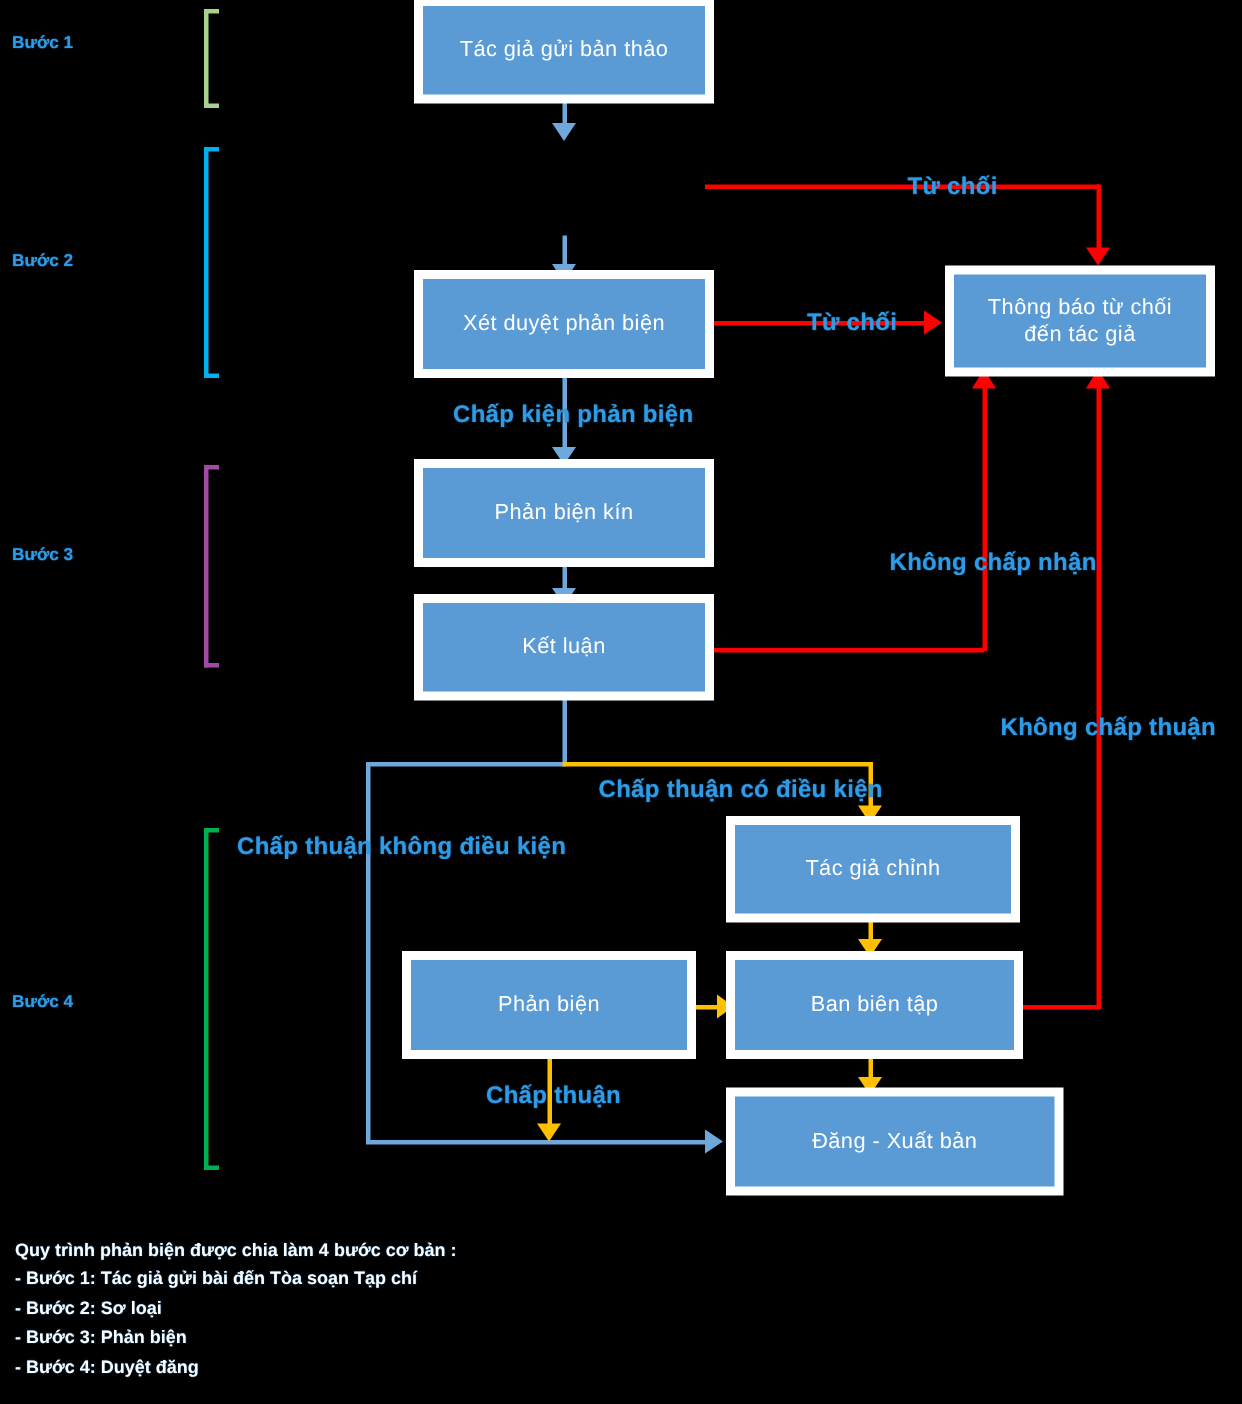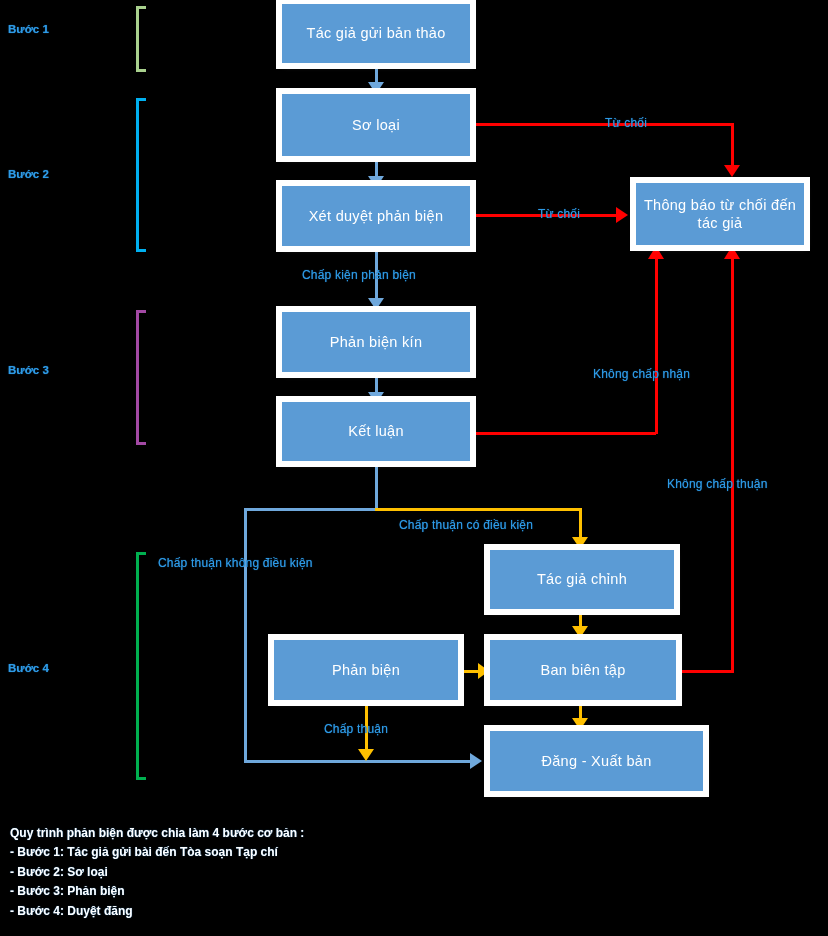--- a/index.html
+++ b/index.html
@@ -17,21 +17,21 @@
     background: #5B9BD5;
     color: #FFFFFF;
     display: flex;
     align-items: center;
     justify-content: center;
     text-align: center;
     font-size: 14.5px;
     line-height: 1.25;
     letter-spacing: .3px;
     box-shadow: 0 0 0 6px #FFFFFF, 2px 3px 5px rgba(255,255,255,.30);
-    padding: 2px 5px;
+    padding: 2px 20px;
   }
 
   
   .ln { position: absolute; }
   .h  { height: 0; border-top-style: solid; }
   .v  { width: 0; border-left-style: solid; }
 
   .blue  { border-color: #6FA8DC; }
   .red   { border-color: #FF0000; }
   .amber { border-color: #FFC000; }
@@ -50,22 +50,22 @@
   .ah-up.red     { border-bottom: 13px solid #FF0000; }
   .ah-right.red  { border-left: 12px solid #FF0000; }
   .ah-right.blue { border-left: 12px solid #6FA8DC; }
   .ah-right.amber{ border-left: 11px solid #FFC000; }
   .ah-left.amber { border-right: 11px solid #FFC000; }
 
   
   .cap {
     position: absolute;
     color: #2E9BE6;
-    font-size: 12px;
-    font-weight: 400;
+    font-size: 16px;
+    font-weight: 700;
     white-space: nowrap;
     text-shadow: 0 0 1px #1F6FB0;
     letter-spacing: .2px;
   }
 
   
   .brk {
     position: absolute;
     border-style: solid;
     border-right: none;
@@ -162,21 +162,20 @@
 
   <div class="ln v amber w3" style="left:579px; top:700px; height:21px;"></div>
   <div class="ah ah-down amber" style="left:572px; top:718px;"></div>
 
   <div class="ln v amber w3" style="left:365px; top:700px; height:52px;"></div>
   <div class="ah ah-down amber" style="left:358px; top:749px;"></div>
   <div class="cap" style="left:324px; top:722px;">Chấp thuận</div>
 
   <div class="node" style="left:282px; top:4px; width:188px; height:59px;">Tác giả gửi bản thảo</div>
 
-  <div class="node" style="left:282px; top:94px; width:188px; height:62px;">Sơ loại</div>
 
   <div class="node" style="left:282px; top:186px; width:188px; height:60px;">Xét duyệt phản biện</div>
 
   <div class="node" style="left:282px; top:312px; width:188px; height:60px;">Phản biện kín</div>
 
   <div class="node" style="left:282px; top:402px; width:188px; height:59px;">Kết luận</div>
 
   <div class="node" style="left:636px; top:183px; width:168px; height:62px;">Thông báo từ chối đến tác giả</div>
 
   <div class="node" style="left:490px; top:550px; width:184px; height:59px;">Tác giả chỉnh</div>

